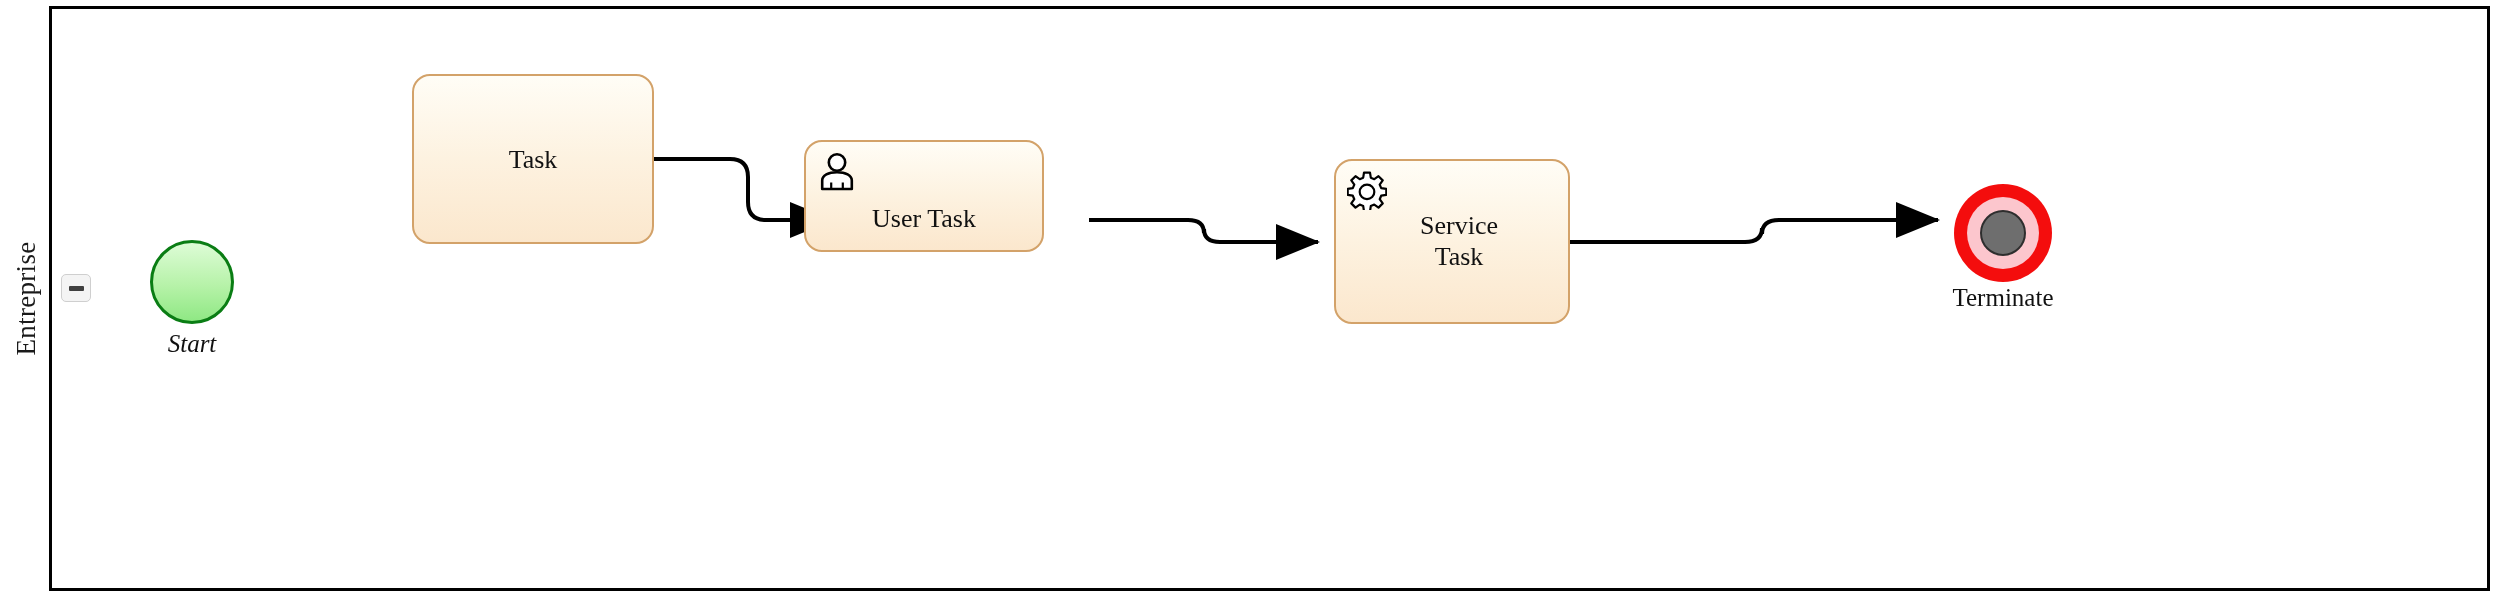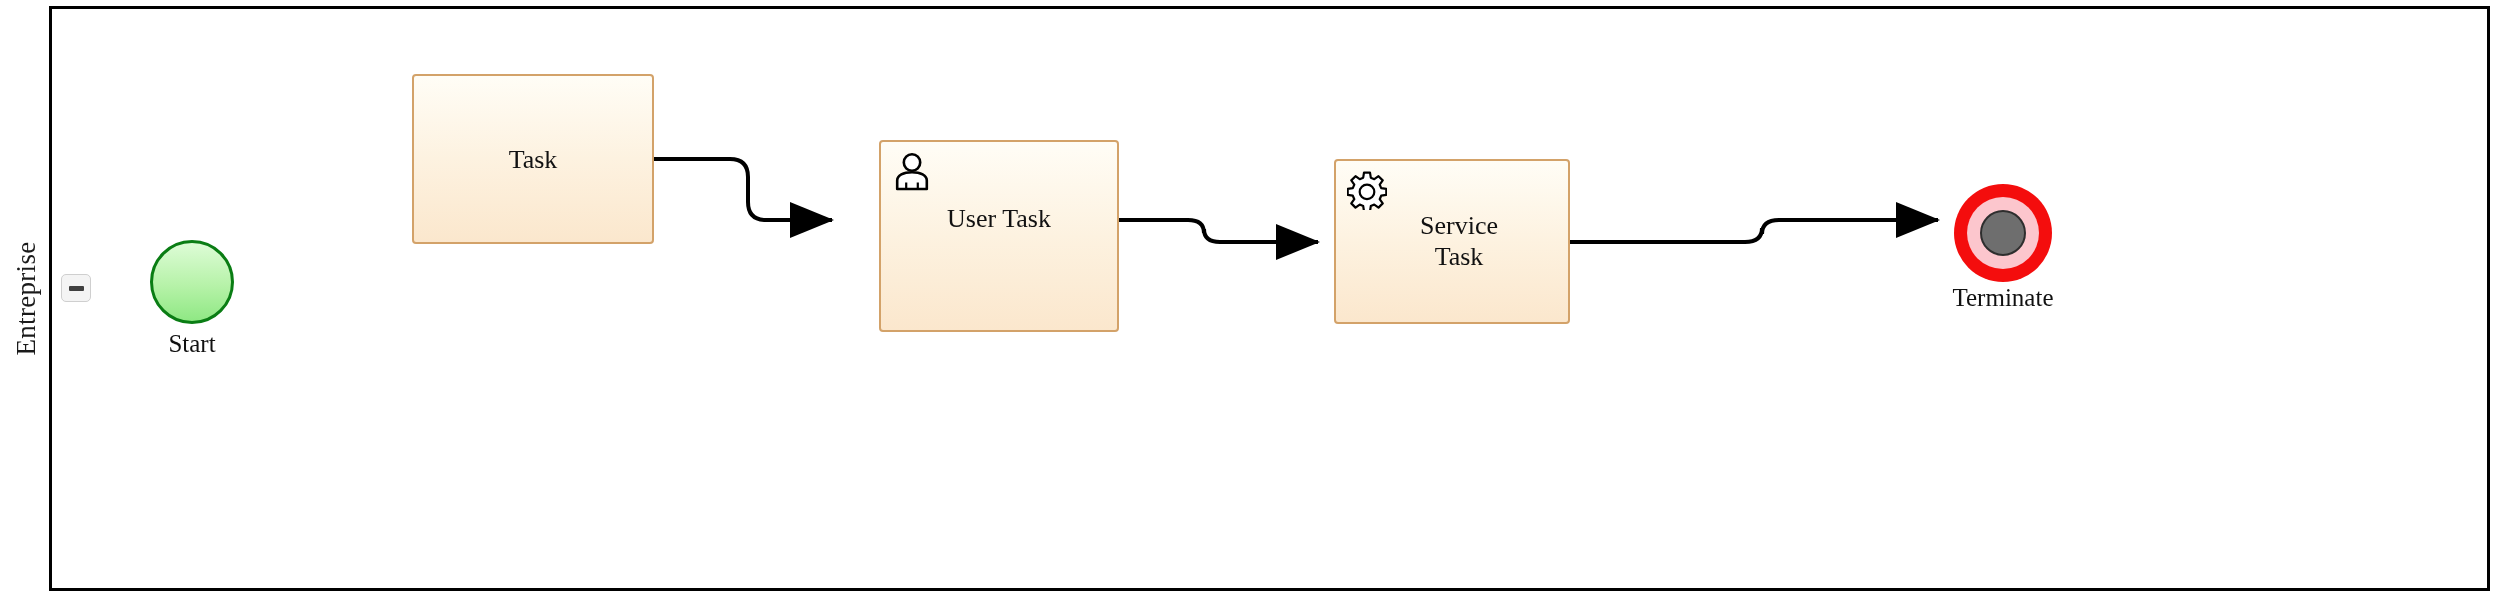--- a/index.html
+++ b/index.html
@@ -89,20 +89,21 @@
     width: 84px;
     height: 84px;
     box-sizing: border-box;
     border-radius: 50%;
     border: 3px solid #0a7d14;
     background: linear-gradient(to bottom, #ddfcd6 0%, #b6f2a8 55%, #8fe884 100%);
   }
   .start-label {
     left: 62px;
     top: 330px;
+    font-style: italic;
   }
 
   .end-outer {
     position: absolute;
     left: 1954px;
     top: 184px;
     width: 98px;
     height: 98px;
     box-sizing: border-box;
     border-radius: 50%;
@@ -131,45 +132,45 @@
   .end-label {
     left: 1873px;
     top: 284px;
   }
 
   
   .activity {
     position: absolute;
     box-sizing: border-box;
     border: 2.5px solid #d3a269;
-    border-radius: 4px;
+    border-radius: 18px;
     background: linear-gradient(to bottom, #fffdf6 0%, #fdf2e0 50%, #fbe7cd 100%);
   }
   .activity-label {
     position: absolute;
     left: 0;
     right: 0;
     text-align: center;
     font-size: 26px;
     line-height: 1.18;
     color: #111111;
   }
   .act-task {
     left: 412px;
     top: 74px;
     width: 242px;
     height: 170px;
   }
   .act-task .activity-label { top: 69px; }
 
   .act-user {
-    left: 879px;
+    left: 804px;
     top: 140px;
     width: 240px;
-    height: 192px;
+    height: 112px;
   }
   .act-user .activity-label { top: 62px; }
 
   .act-service {
     left: 1334px;
     top: 159px;
     width: 236px;
     height: 165px;
   }
   .act-service .activity-label { top: 50px; padding-left: 14px; }

